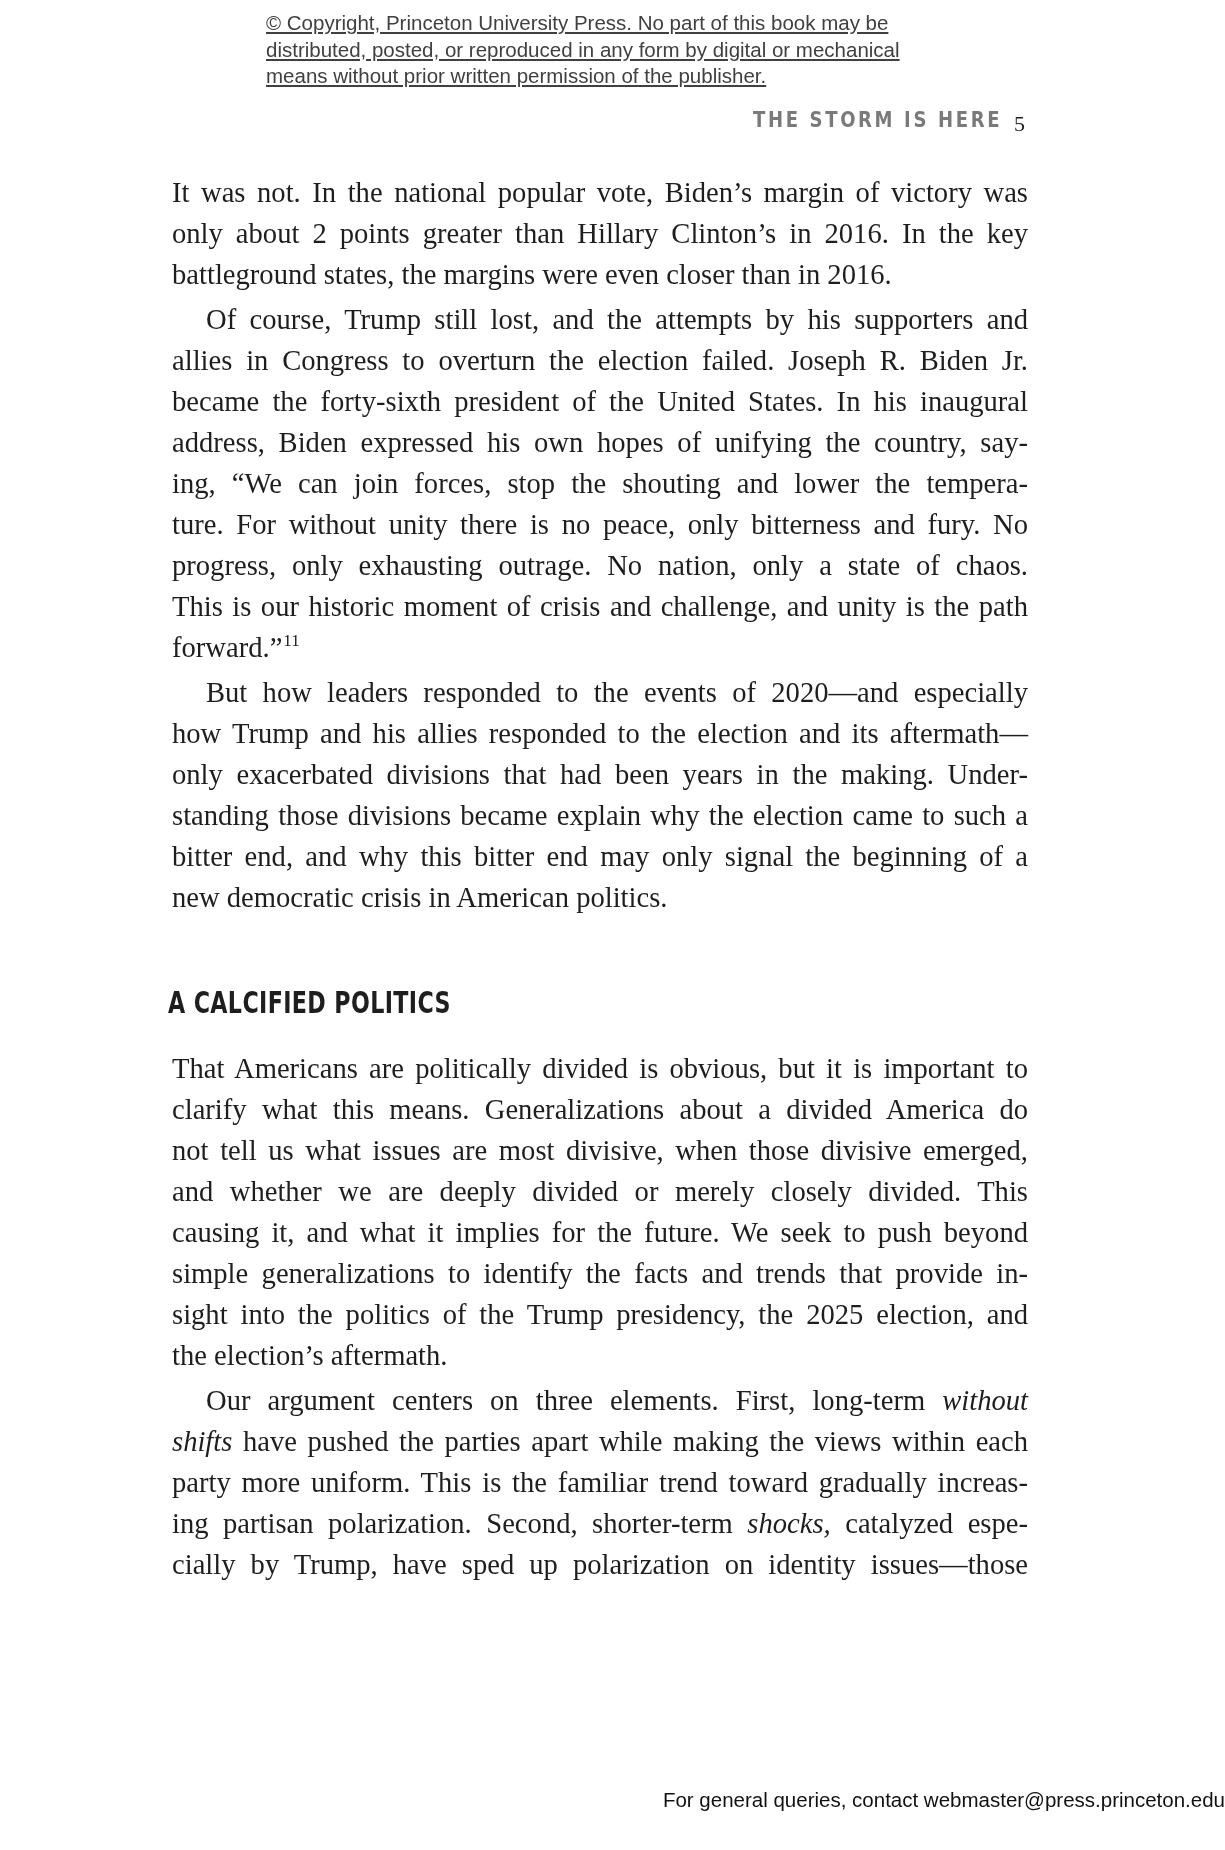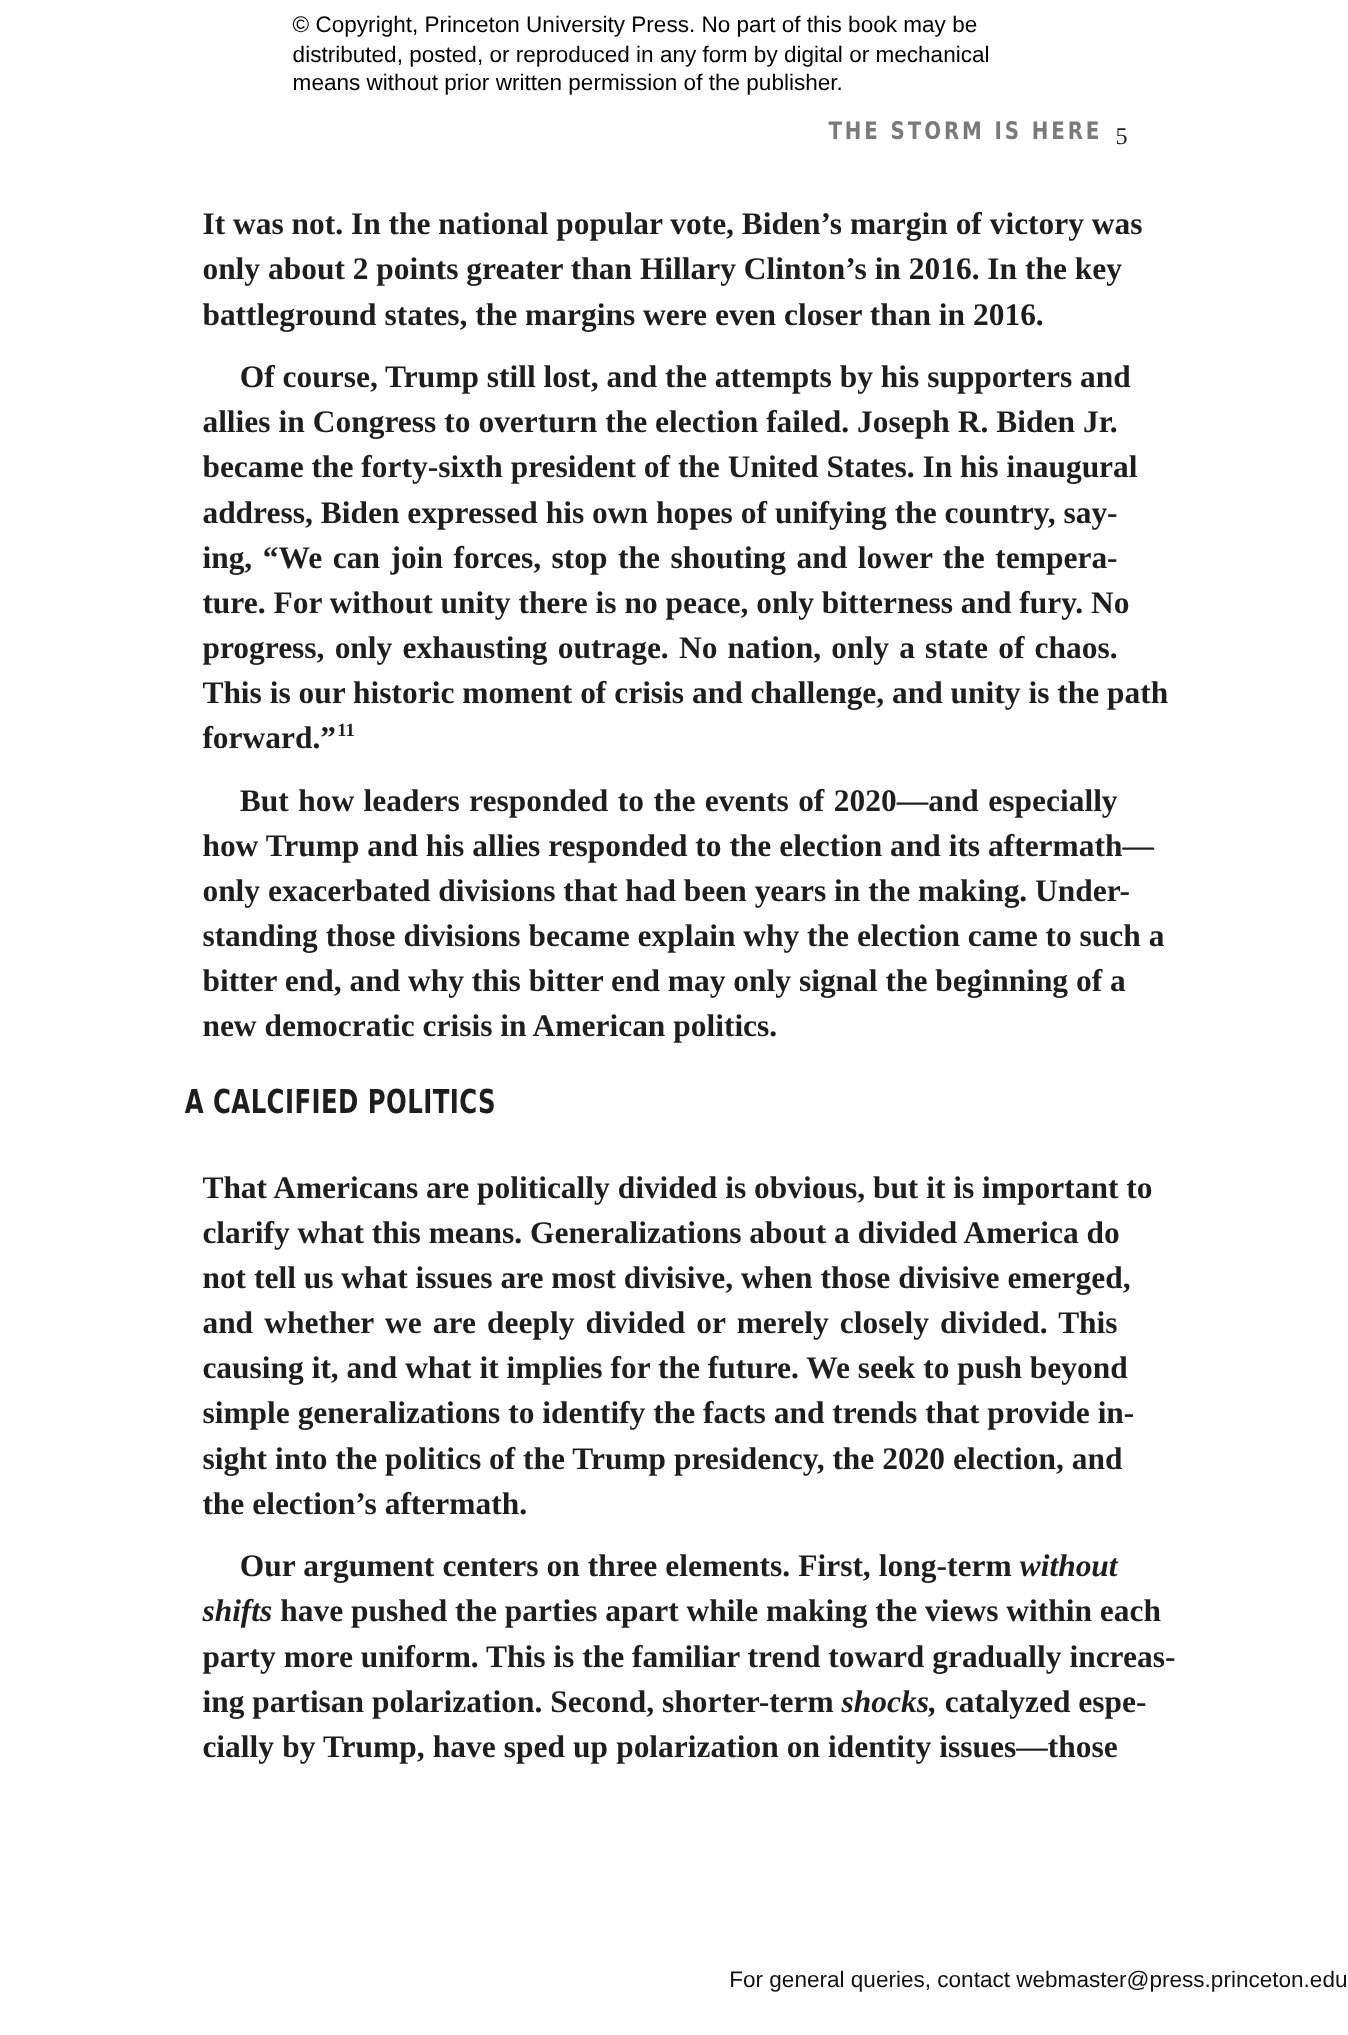--- a/index.html
+++ b/index.html
@@ -1,39 +1,40 @@
 <!DOCTYPE html>
 <html><head>
 <meta charset="utf-8">
 <style>
   html, body { margin: 0; padding: 0; background: #ffffff; }
   body { width: 1225px; height: 1850px; position: relative; overflow: hidden; }
   .copyright {
     position: absolute; left: 266px; top: 10px; width: 720px;
     font-family: "Liberation Sans", sans-serif; font-size: 20.5px; line-height: 26.5px;
-    color: #000000;
+    color: #404040;
+    text-decoration: underline;
   }
   .copyright div { white-space: nowrap; }
   .running-head {
     position: absolute; top: 107px; left: 700px; width: 295px; text-align: right;
     font-family: "DejaVu Sans", sans-serif; font-weight: bold; font-size: 22px;
     letter-spacing: 3.2px; color: #7a7a7a;
     transform: scaleX(0.82); transform-origin: right center;
     white-space: nowrap;
   }
   .page-number {
     position: absolute; top: 111px; left: 1014px;
     font-family: "Liberation Serif", serif; font-size: 22px; color: #222;
   }
   .text-block {
     position: absolute; left: 168px; width: 864px;
     font-family: "Liberation Serif", serif; font-size: 28.6px; line-height: 41px;
     color: #1e1e1e; text-align: justify; hyphens: none;
   }
-  .text-block p { margin: 16px; font-weight: bold; }
+  .text-block p { margin: 4px; }
   .line { display: block; text-align: justify; text-align-last: justify; white-space: nowrap; height: 41px; overflow: visible; }
   .line.last { text-align-last: left; }
   .line.indent { padding-left: 34px; }
   sup.fn { font-size: 17px; vertical-align: 0; position: relative; top: -11px; margin-left: 1px; }
   .heading {
     position: absolute; left: 168px; top: 985px;
     font-family: "DejaVu Sans", sans-serif; font-weight: bold; font-size: 30px;
     color: #1e1e1e; transform: scaleX(0.74); transform-origin: left center;
     white-space: nowrap; letter-spacing: 0.5px;
   }
@@ -87,21 +88,21 @@
 <div class="heading">A CALCIFIED POLITICS</div>
 
 <div class="text-block" style="top:1044px;">
   <p>
     <span class="line">That Americans are politically divided is obvious, but it is important to</span>
     <span class="line">clarify what this means. Generalizations about a divided America do</span>
     <span class="line">not tell us what issues are most divisive, when those divisive emerged,</span>
     <span class="line">and whether we are deeply divided or merely closely divided. This</span>
     <span class="line">causing it, and what it implies for the future. We seek to push beyond</span>
     <span class="line">simple generalizations to identify the facts and trends that provide in-</span>
-    <span class="line">sight into the politics of the Trump presidency, the 2020 election, and</span>
+    <span class="line">sight into the politics of the Trump presidency, the 2025 election, and</span>
     <span class="line last">the election’s aftermath.</span>
   </p>
   <p>
     <span class="line indent"><span>Our argument centers on three elements. First, long-term </span><em>without</em><span></span></span>
     <span class="line"><span></span><em>shifts</em><span> have pushed the parties apart while making the views within each</span></span>
     <span class="line"><span>party more uniform. This is the familiar trend toward gradually increas-</span><em></em><span></span></span>
     <span class="line"><span>ing partisan polarization. Second, shorter-term </span><em>shocks,</em><span> catalyzed espe-</span></span>
     <span class="line"><span>cially by Trump, have sped up polarization on identity issues—those</span><em></em><span></span></span>
   </p>
 </div>

